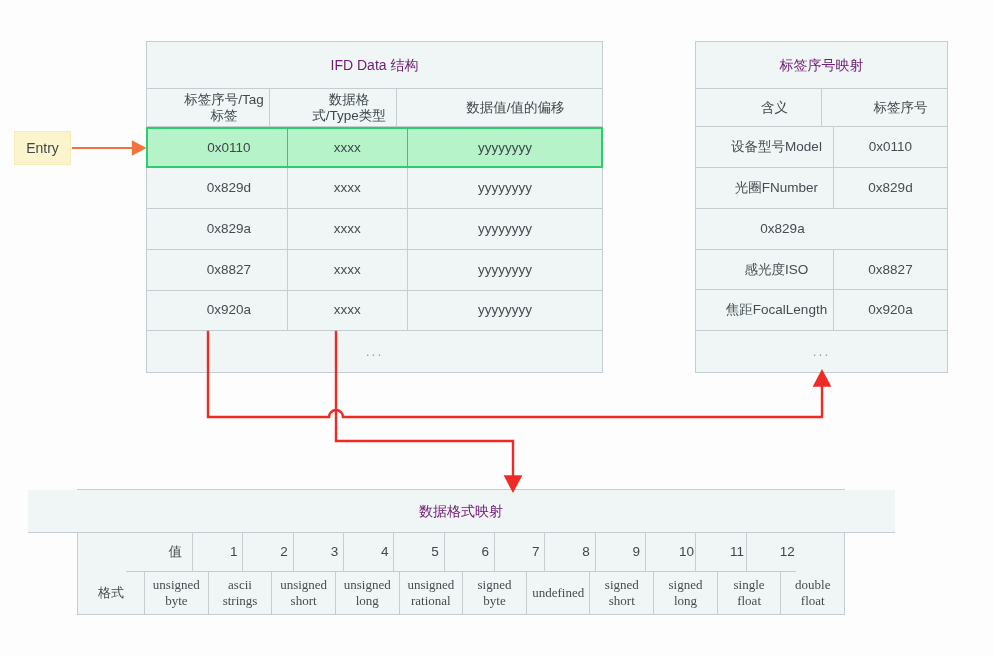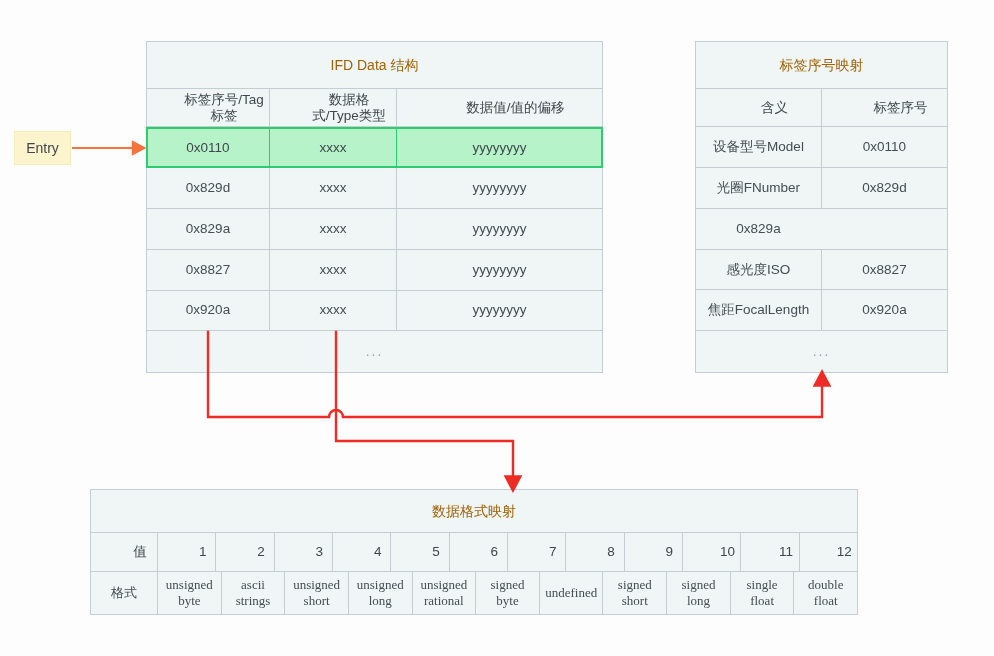--- a/index.html
+++ b/index.html
@@ -47,26 +47,26 @@
     line-height: 1.18;
     padding: 2px 4px;
     overflow: hidden;
   }
   .tbl .cell:last-child { border-right: none; }
 
   .title-row {
     height: 47px;
     font-size: 14px;
   }
-  .title-row .cell { font-size: 14px; color: #a16207; }
+  .title-row .cell { font-size: 14px; color: #701a75; }
 
   .head-row { height: 39px; }
   .head-row .cell { font-size: 13.5px; color: #3f474c; padding-left: 36px; }
 
-  .data-row { height: 41px; }
+  .data-row { height: 41px; padding-left: 24px; }
   .ellipsis-row { height: 41px; }
   .ellipsis-row .cell { color: #9aa4a8; letter-spacing: 2px; font-size: 14px; }
 
   
   #ifd-table {
     left: 146px;
     top: 41px;
     width: 457px;
     height: 332px;
   }
@@ -108,24 +108,25 @@
     top: 41px;
     width: 253px;
     height: 332px;
   }
   #tag-table .c0 { width: 126px; }
   #tag-table .c1 { width: 125px; }
   #tag-table .full { width: 251px; }
 
   
   #fmt-table {
-    left: 90px;
+    left: 77px;
     top: 489px;
     width: 768px;
     height: 126px;
+    align-items: center;
   }
   #fmt-table .title-row { height: 43px; }
   #fmt-table .head-row  { height: 39px; }
   #fmt-table .fmt-row   { height: 42px; font-family: Liberation Serif, serif; }
   #fmt-table .full { width: 867px; }
   #fmt-table .lbl  { width: 67px; flex: 0 0 67px; }
   #fmt-table .col  { flex: 1 1 0; min-width: 0; }
   #fmt-table .head-row .cell { font-size: 13.5px; }
   #fmt-table .fmt-row .cell  { font-size: 13px; line-height: 1.2; }
 

